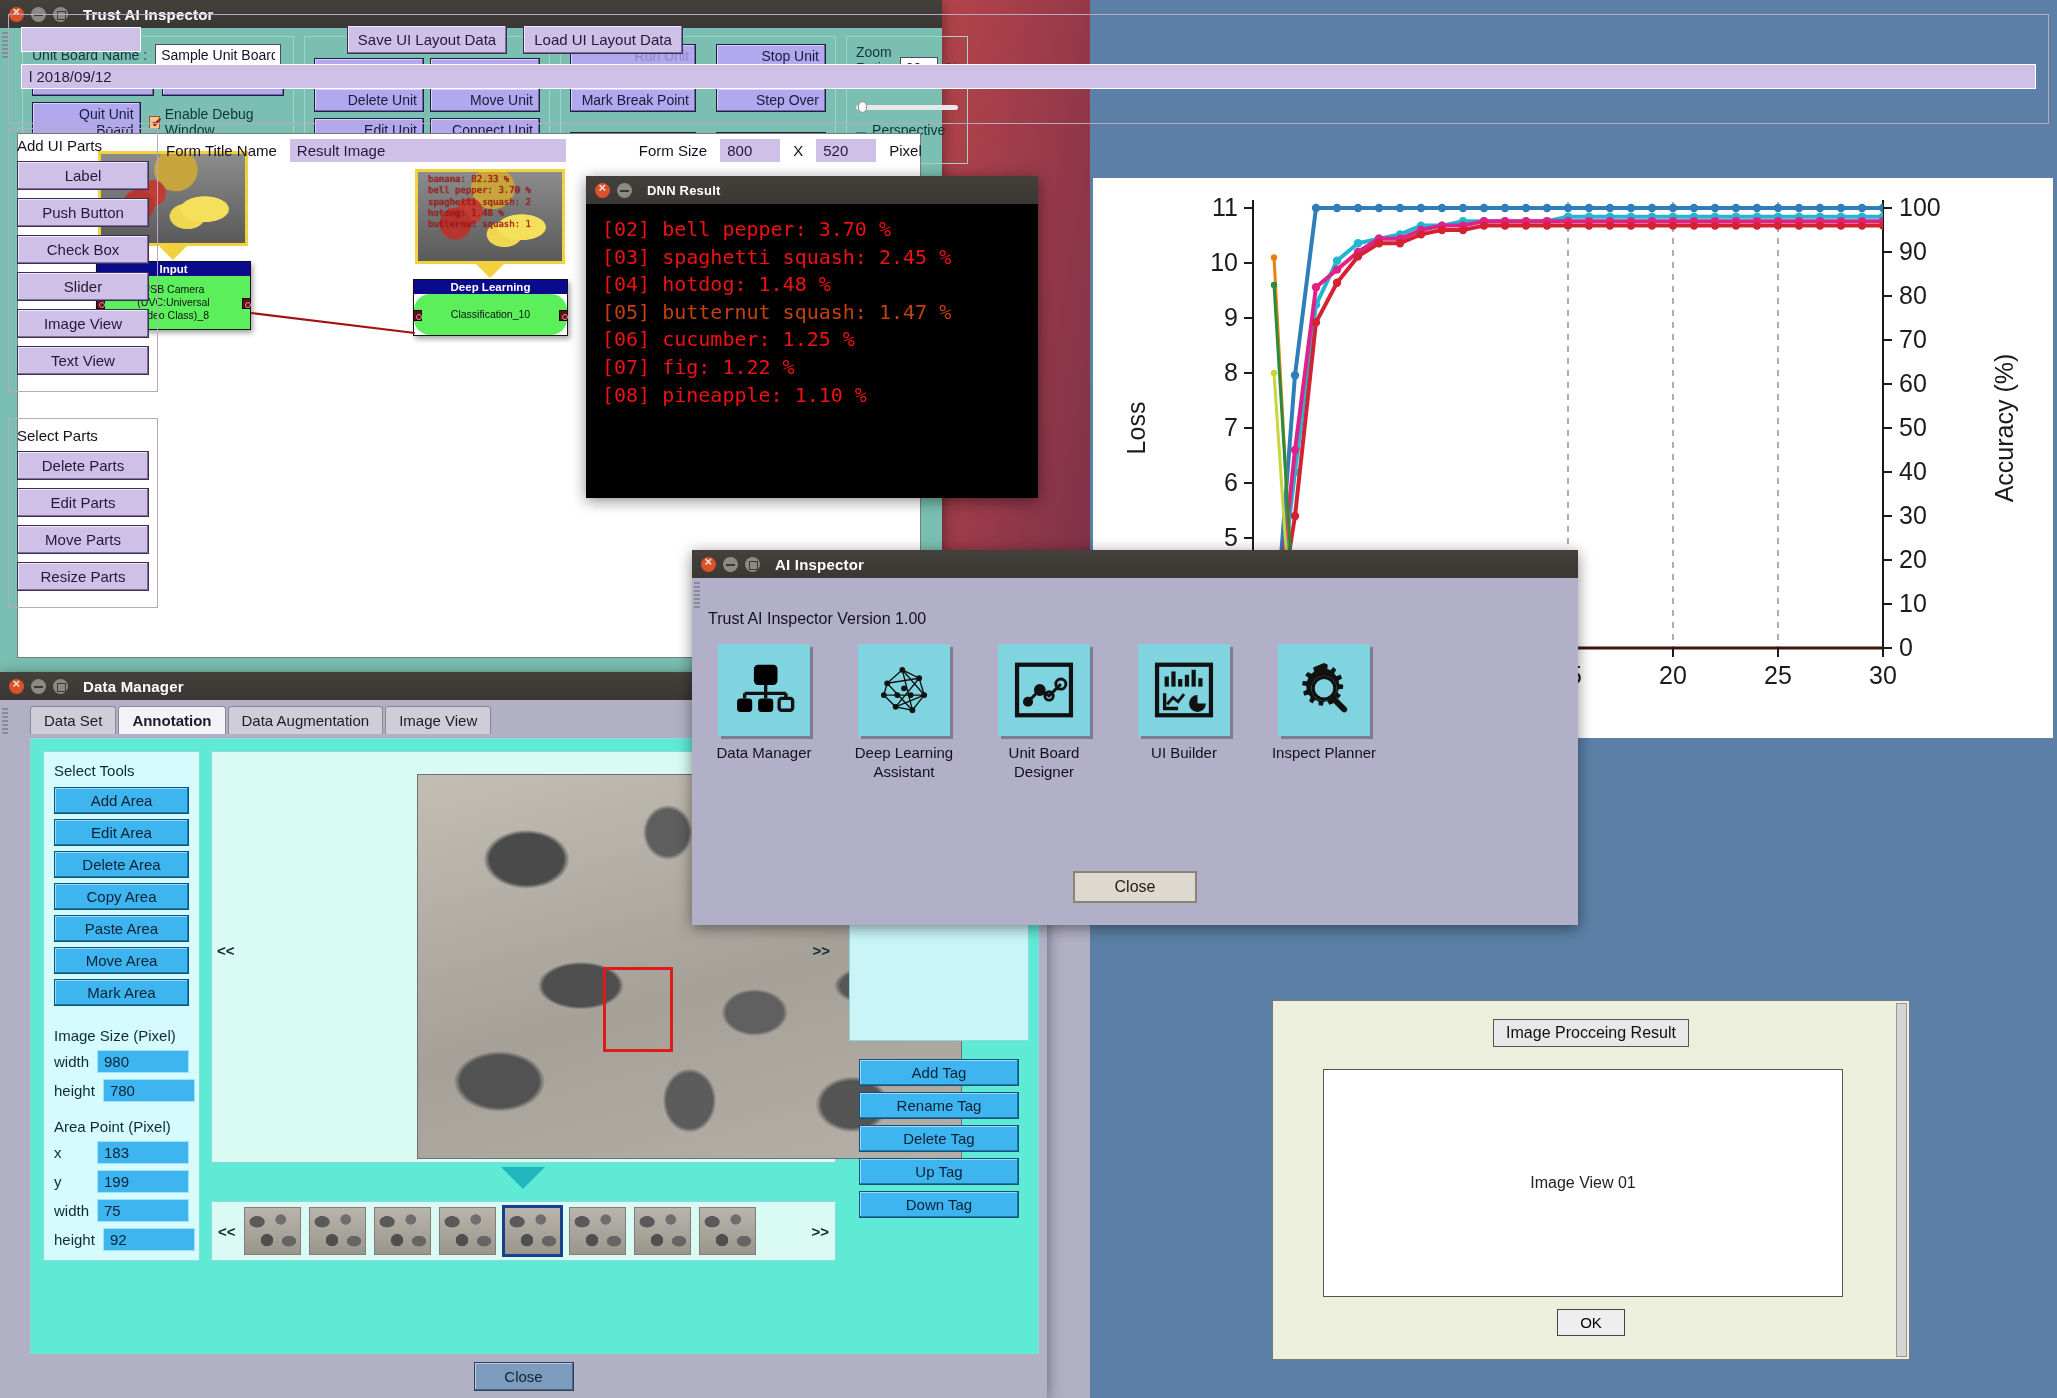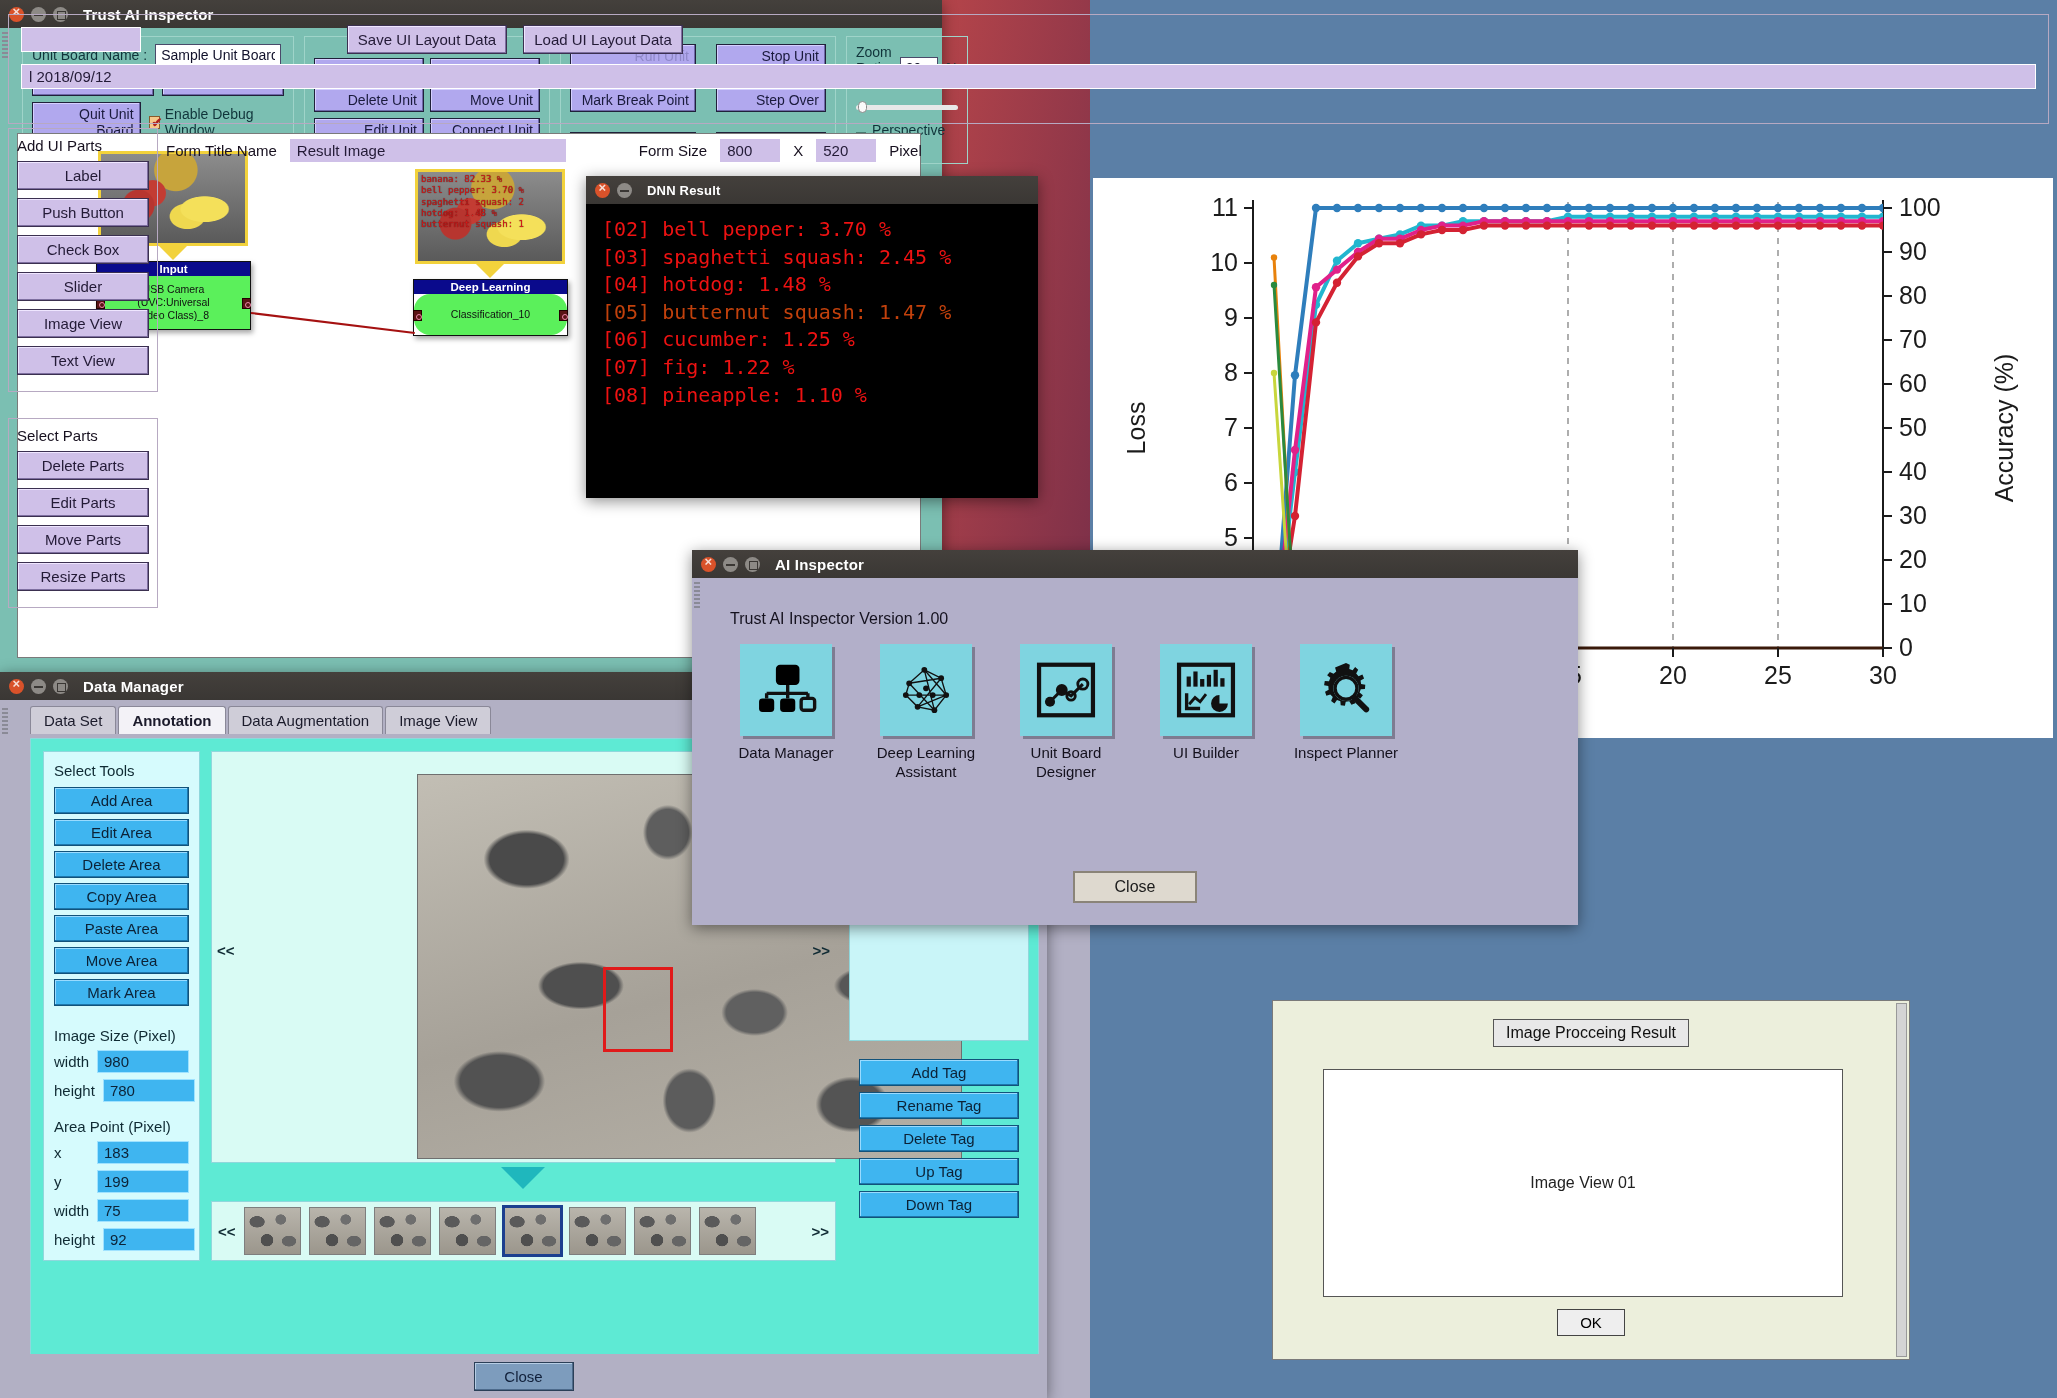--- a/index.html
+++ b/index.html
@@ -56,21 +56,21 @@
   .wire { position:absolute; background:#a51111; height:2px; transform-origin:left center; }
 
   
   .fruitimg { width:100%; height:100%; position:relative; background:
       radial-gradient(ellipse at 72% 62%, #f4e05a 0 16%, transparent 17%),
       radial-gradient(ellipse at 60% 70%, #efd84f 0 14%, transparent 15%),
       radial-gradient(circle at 26% 58%, #b7352f 0 13%, transparent 14%),
       radial-gradient(circle at 36% 44%, #c33c33 0 12%, transparent 13%),
       radial-gradient(ellipse at 52% 18%, #c7a43c 0 20%, transparent 21%),
       linear-gradient(#8c8c8c,#5a5a5a); }
-  .redtext-overlay { position:absolute; inset:0; color:#e01a1a; font-size:9px; font-family:"DejaVu Sans Mono",monospace; line-height:1.25; padding:2px 3px; text-shadow:0 0 1px #000; }
+  .redtext-overlay { position:absolute; inset:0; color:#e01a1a; font-size:9px; font-family:"DejaVu Sans Mono",monospace; line-height:1.25; padding:2px 10px; text-shadow:0 0 1px #000; }
 
   
   #dnnresult { left:586px; top:176px; width:452px; height:322px; }
   #dnnresult .body { background:#000; height:294px; padding:12px 16px; }
   .dnn-line { color:#ee1212; font-family:"DejaVu Sans Mono", monospace; font-size:20px; line-height:1.38; white-space:pre; }
 
   
   #dla { left:1090px; top:0px; width:967px; height:790px; background:#5b7fa6; }
   .dla-top { padding:10px 14px; color:#fff; font-size:15px; }
   .btn-steel { background:#7d9cbd; border:1px solid #2b3f57; color:#11203a; font-size:15px; padding:5px 10px; cursor:pointer;
@@ -779,21 +779,21 @@
   </div>
 </div>
 
 <div class="win" id="aiinspector" style="left:692px;top:550px;width:886px;height:375px;">
   <div class="titlebar">
     <span class="wbtn c"></span>
     <span class="wbtn m"></span>
     <span class="wbtn x"></span>
     <span class="wtitle">AI Inspector</span>
   </div>
-  <div style="background:#b2afc9;height:347px;position:relative;padding:18px 30px;">
+  <div style="background:#b2afc9;height:347px;position:relative;padding:18px 8px;">
     <div class="vgrip" style="top:4px;left:2px"></div>
     <div style="font-size:16px;color:#15121f;margin:14px 0 16px 8px;">Trust AI Inspector Version 1.00</div>
     <div id="ai-tiles" style="display:flex;gap:28px;margin-left:8px;">
         <div style="width: 112px; display: flex; flex-direction: column; align-items: center;">
           <div style="width:92px;height:92px;background:#7fd4e0;box-shadow:3px 3px 0 rgba(30,30,40,.35);display:flex;align-items:center;justify-content:center;">
             <svg viewBox="0 0 80 76" width="68" height="64">
               <rect x="28" y="8" width="28" height="24" rx="5"></rect>
               <rect x="8" y="48" width="18" height="16" rx="4"></rect>
               <rect x="33" y="48" width="18" height="16" rx="4"></rect>
               <rect x="58" y="48" width="16" height="14" rx="3" fill="none" stroke="#111" stroke-width="4"></rect>

